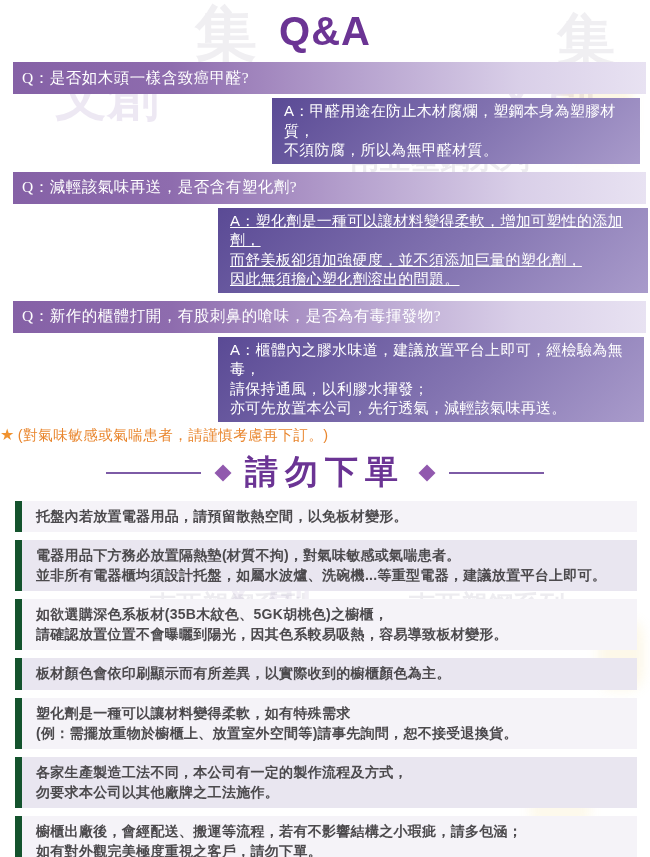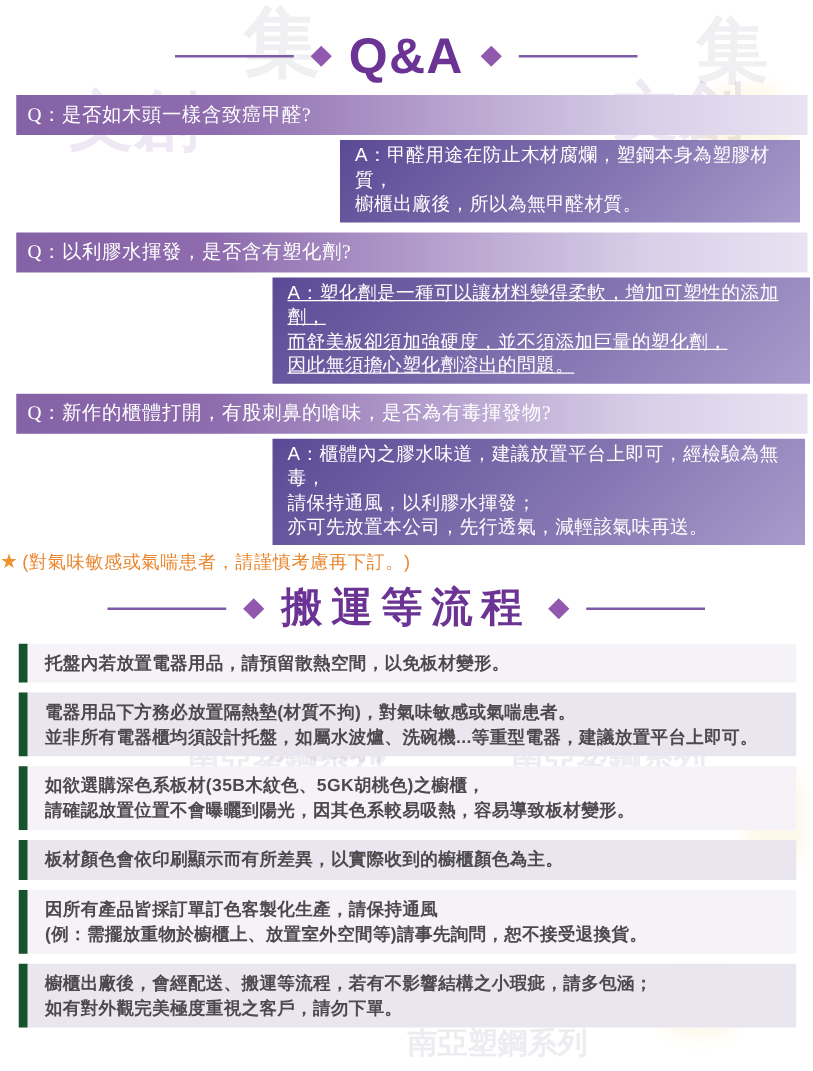--- a/index.html
+++ b/index.html
@@ -24,21 +24,21 @@
   .wm-en1   { left: 255px; top: 776px; font-size: 14px; color: rgba(120,115,130,0.25); letter-spacing: 1px;}
   .wm-blob  { position: absolute; z-index: 0; border-radius: 30%; filter: blur(6px); pointer-events: none; }
   .blob1 { right: 18px; top: 70px;  width: 70px; height: 90px; background: rgba(238,198,72,0.14); }
   .blob2 { right: 6px;  top: 620px; width: 46px; height: 70px; background: rgba(238,198,72,0.12); }
   .blob3 { right: 60px; top: 780px; width: 60px; height: 50px; background: rgba(238,198,72,0.10); }
 
   .content { position: relative; z-index: 1; }
 
   
   .sec-header { display: flex; align-items: center; justify-content: center; gap: 16px; }
-  .qa-header   { margin-top: 22px;  height: 46px; }
+  .qa-header   { margin-top: 8px;  height: 46px; flex-direction: column; }
   .tips-header { margin-top: 6px;  height: 44px; }
   .hline { width: 95px; height: 2px; background: #7d5ba6; }
   .diamond { width: 12px; height: 12px; background: #9159ae; transform: rotate(45deg); }
   .sec-title { color: #6b3494; font-weight: bold; }
   .qa-header .sec-title { font-size: 40px; letter-spacing: 1px; }
   .tips-header .sec-title { font-size: 33px; letter-spacing: 7px; }
 
   
   .q-bar {
     margin: 8px 4px 0 13px;
@@ -106,26 +106,26 @@
     <div class="sec-title">Q&amp;A</div>
     <div class="diamond"></div>
     <div class="hline"></div>
   </div>
 
   <div id="qa-list">
   <div class="qa-block">
     <div class="q-bar">Q：是否如木頭一樣含致癌甲醛?</div>
     <div class="a-box">
           <div>A：甲醛用途在防止木材腐爛，塑鋼本身為塑膠材質，</div>
-          <div>櫥櫃出廠後，所以為無甲醛材質。</div>
+          <div>不須防腐，所以為無甲醛材質。</div>
         </div>
   </div>
 
   <div class="qa-block">
-    <div class="q-bar">Q：以利膠水揮發，是否含有塑化劑?</div>
+    <div class="q-bar">Q：減輕該氣味再送，是否含有塑化劑?</div>
     <div class="a-box">
           <div>A：塑化劑是一種可以讓材料變得柔軟，增加可塑性的添加劑，</div>
           <div>而舒美板卻須加強硬度，並不須添加巨量的塑化劑，</div>
           <div>因此無須擔心塑化劑溶出的問題。</div>
         </div>
   </div>
 
   <div class="qa-block">
     <div class="q-bar">Q：新作的櫃體打開，有股刺鼻的嗆味，是否為有毒揮發物?</div>
     <div class="a-box">
@@ -136,21 +136,21 @@
   </div>
 </div>
 
   <div class="star-note">
     <span class="star">★</span><span>(對氣味敏感或氣喘患者，請謹慎考慮再下訂。)</span>
   </div>
 
   <div class="sec-header tips-header">
     <div class="hline"></div>
     <div class="diamond"></div>
-    <div class="sec-title">搬運等流程</div>
+    <div class="sec-title">請勿下單</div>
     <div class="diamond"></div>
     <div class="hline"></div>
   </div>
 
   <div class="tips-list" id="tips-list">
   <div class="tip-item">
         <div>托盤內若放置電器用品，請預留散熱空間，以免板材變形。</div>
       </div>
 
   <div class="tip-item">
@@ -161,24 +161,28 @@
   <div class="tip-item">
         <div>如欲選購深色系板材(35B木紋色、5GK胡桃色)之櫥櫃，</div>
         <div>請確認放置位置不會曝曬到陽光，因其色系較易吸熱，容易導致板材變形。</div>
       </div>
 
   <div class="tip-item">
         <div>板材顏色會依印刷顯示而有所差異，以實際收到的櫥櫃顏色為主。</div>
       </div>
 
   <div class="tip-item">
-        <div>因所有產品皆採訂單訂色客製化生產，請保持通風</div>
+        <div>塑化劑是一種可以讓材料變得柔軟，如有特殊需求</div>
         <div>(例：需擺放重物於櫥櫃上、放置室外空間等)請事先詢問，恕不接受退換貨。</div>
       </div>
 
+  <div class="tip-item">
+        <div>各家生產製造工法不同，本公司有一定的製作流程及方式，</div>
+        <div>勿要求本公司以其他廠牌之工法施作。</div>
+      </div>
 
   <div class="tip-item">
         <div>櫥櫃出廠後，會經配送、搬運等流程，若有不影響結構之小瑕疵，請多包涵；</div>
         <div>如有對外觀完美極度重視之客戶，請勿下單。</div>
       </div>
 
 </div>
 
 </div>
 

